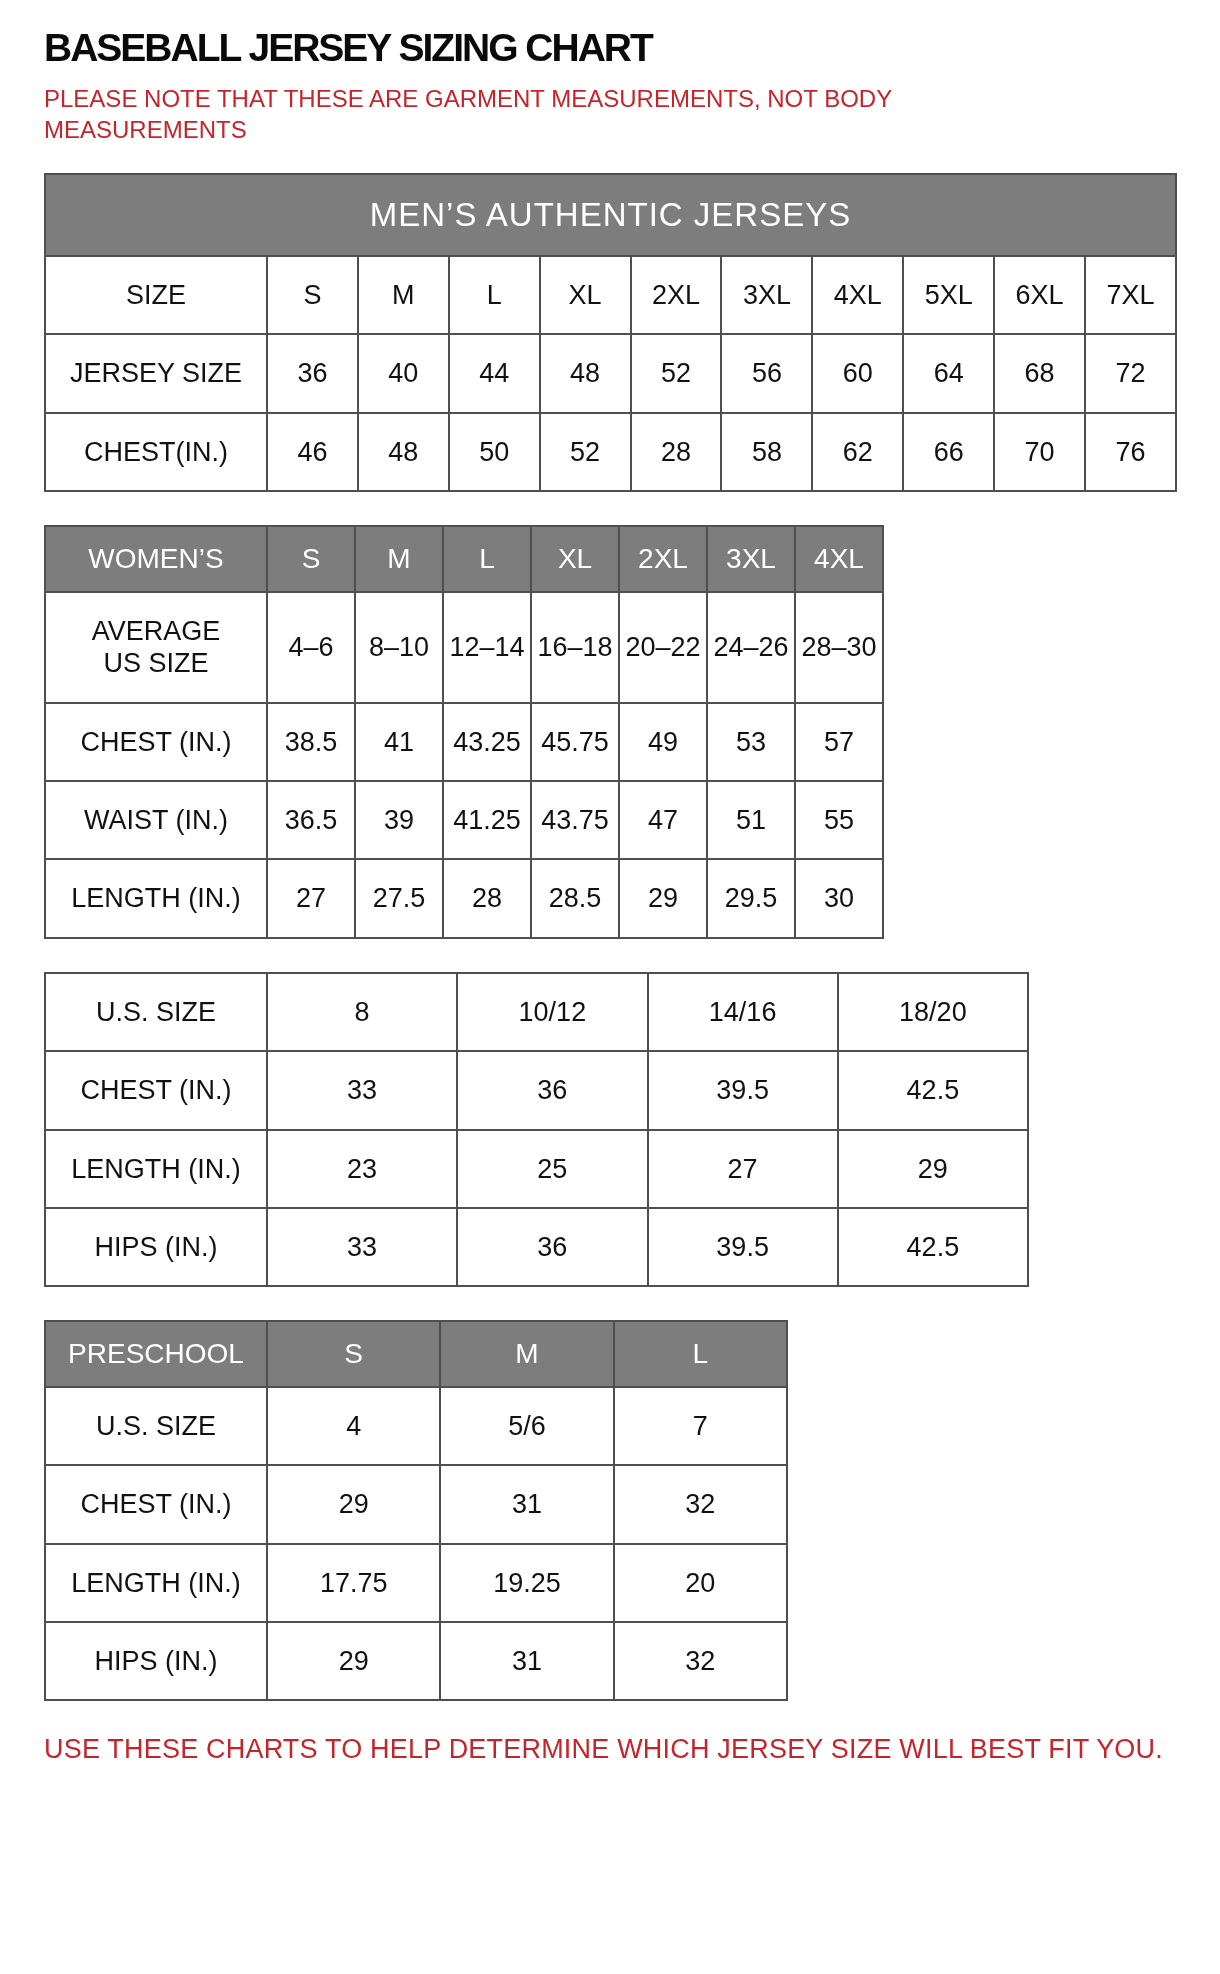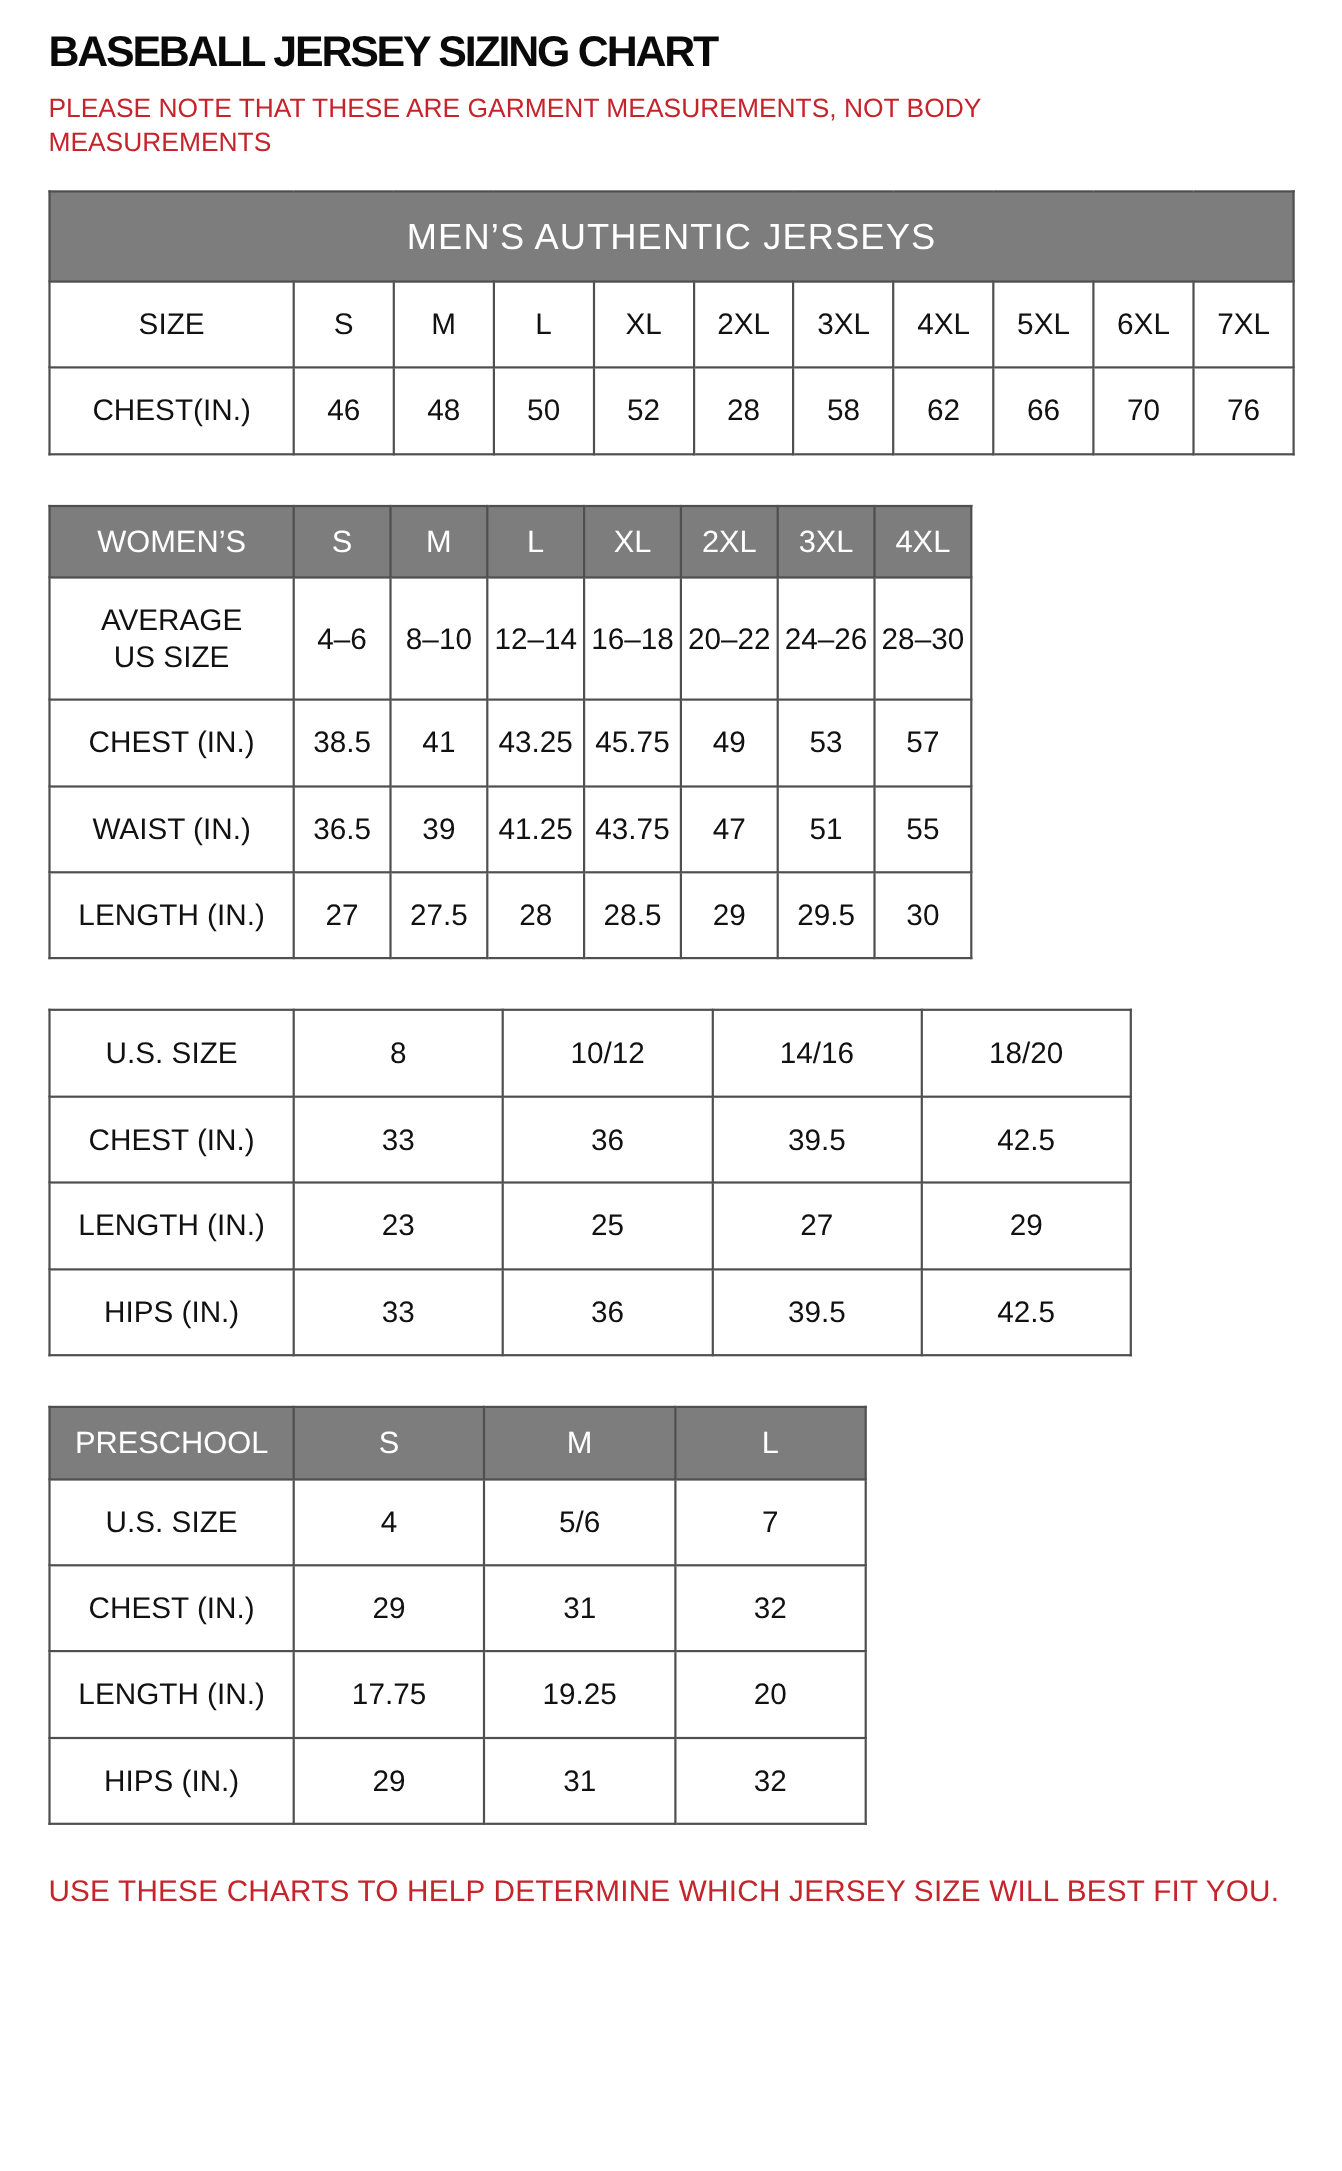--- a/index.html
+++ b/index.html
@@ -24,21 +24,21 @@
     color: #C5242B;
     font-size: 24px;
     line-height: 1.28;
     max-width: 900px;
     margin-bottom: 28px;
   }
 
   table.size-table {
     border-collapse: collapse;
     table-layout: fixed;
-    margin-bottom: 45px;
+    margin-bottom: 33px;
   }
   table.size-table td, table.size-table th {
     border: 2px solid #4f4f4f;
     text-align: center;
     vertical-align: middle;
     font-size: 27px;
     font-weight: normal;
     color: #111111;
     padding: 22px 4px;
     line-height: 1.2;
@@ -102,20 +102,33 @@
           <td class="value">L</td>
           <td class="value">XL</td>
           <td class="value">2XL</td>
           <td class="value">3XL</td>
           <td class="value">4XL</td>
           <td class="value">5XL</td>
           <td class="value">6XL</td>
           <td class="value">7XL</td>
         </tr>
         <tr>
+          <td class="label">JERSEY SIZE</td>
+          <td class="value">36</td>
+          <td class="value">40</td>
+          <td class="value">44</td>
+          <td class="value">48</td>
+          <td class="value">52</td>
+          <td class="value">56</td>
+          <td class="value">60</td>
+          <td class="value">64</td>
+          <td class="value">68</td>
+          <td class="value">72</td>
+        </tr>
+        <tr>
           <td class="label">CHEST(IN.)</td>
           <td class="value">46</td>
           <td class="value">48</td>
           <td class="value">50</td>
           <td class="value">52</td>
           <td class="value">28</td>
           <td class="value">58</td>
           <td class="value">62</td>
           <td class="value">66</td>
           <td class="value">70</td>

